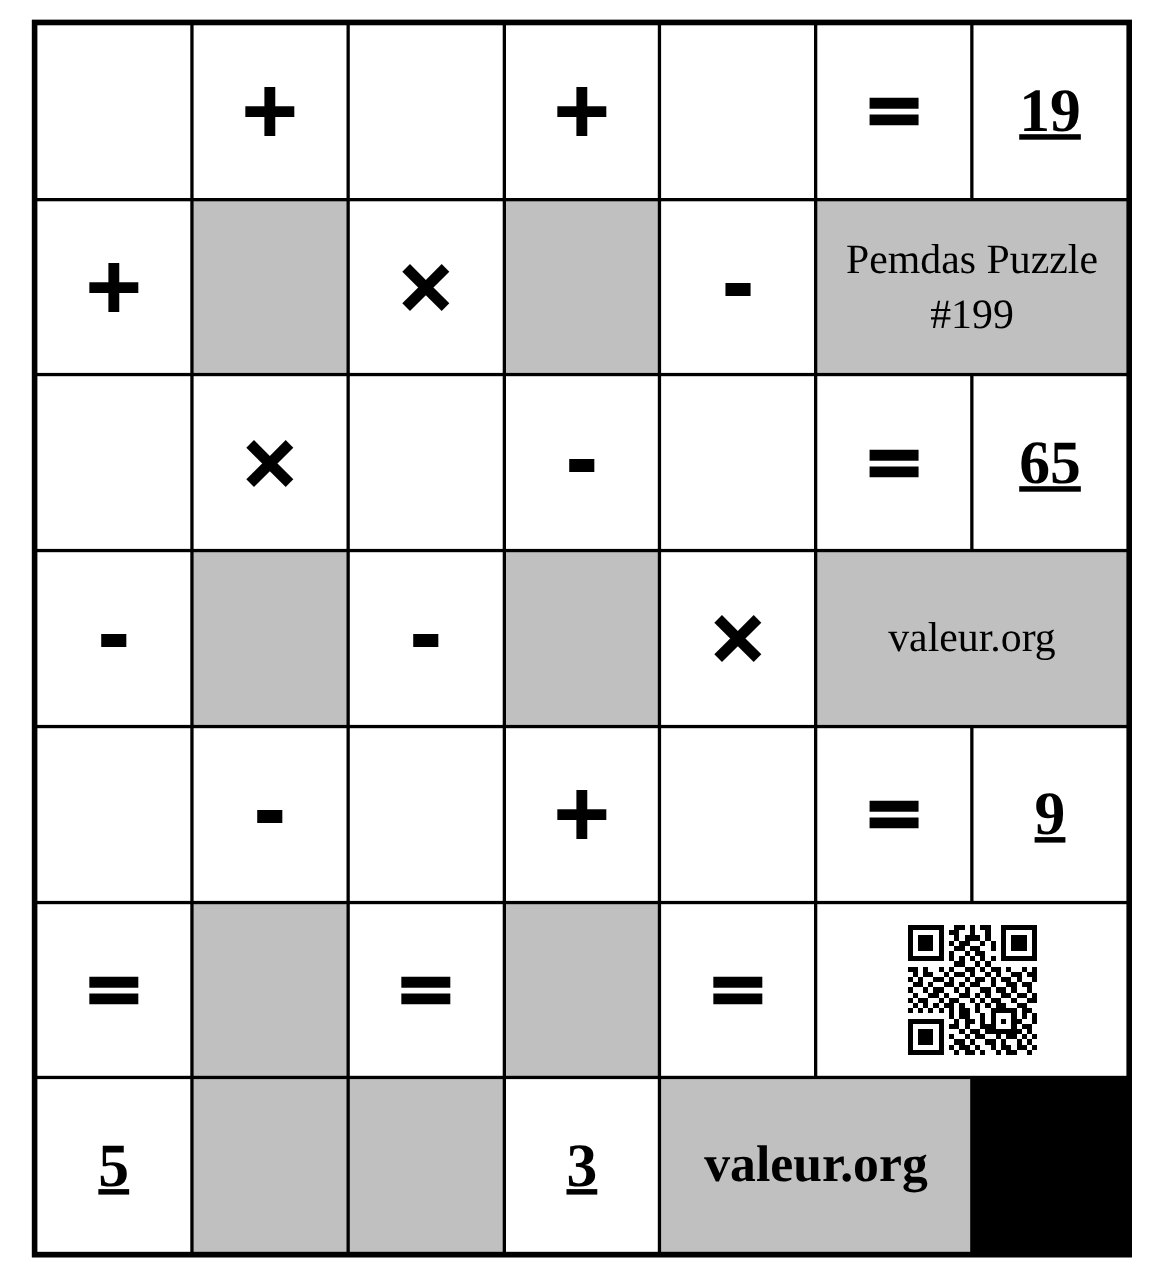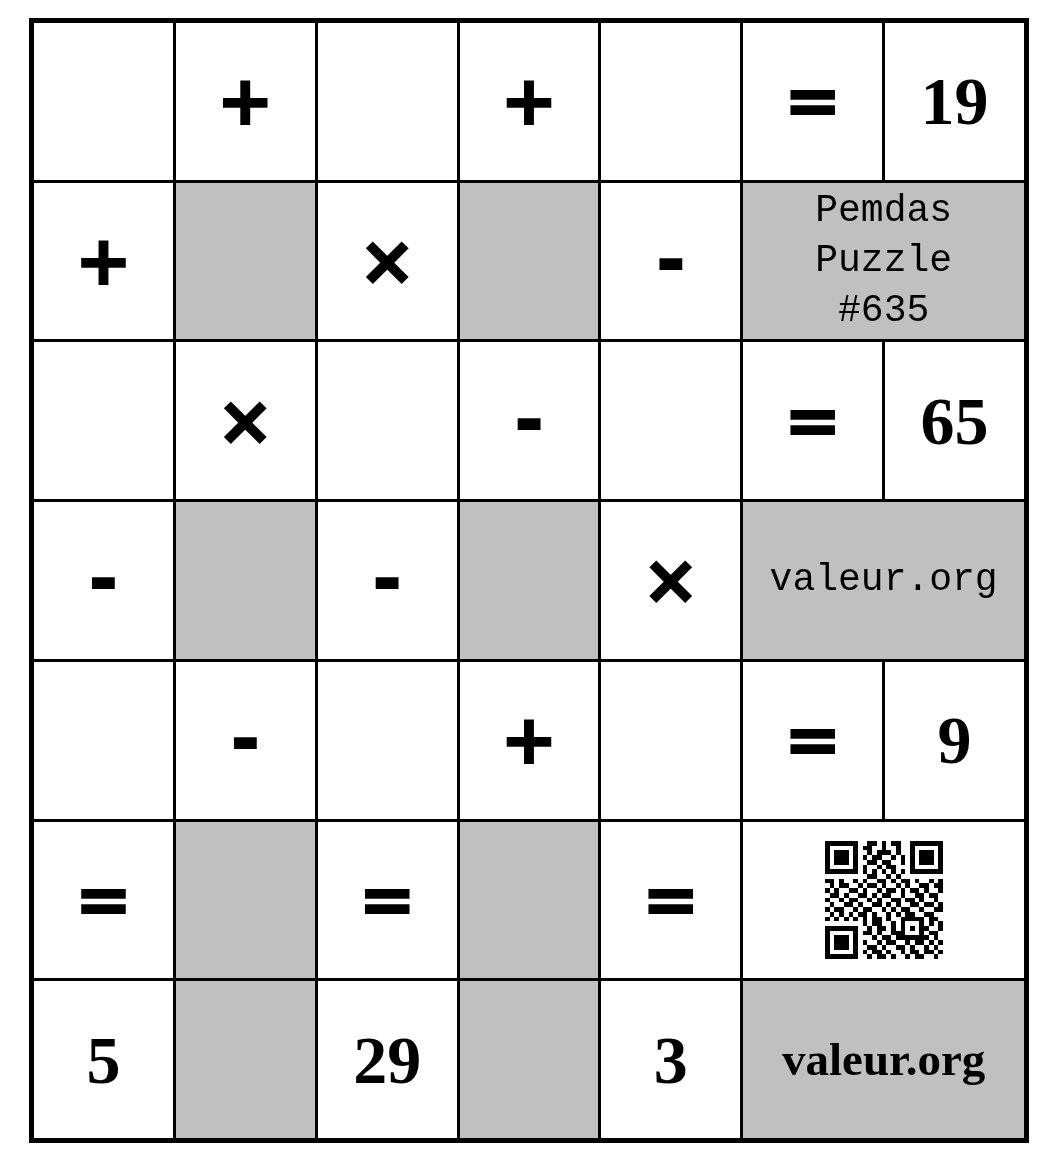--- a/index.html
+++ b/index.html
@@ -20,25 +20,25 @@
     background:#ffffff;display:flex;align-items:center;justify-content:center;
     flex-direction:column;overflow:hidden;
   }
   .cell.gray{background:var(--gray);}
   .cell.span2{grid-column:span 2;}
   .op{
     font-family:"DejaVu Sans","Liberation Sans",sans-serif;font-weight:bold;
     font-size:68px;line-height:1;-webkit-text-stroke:2px var(--ink);
   }
   .num{
-    font-family:"Liberation Serif",serif;font-weight:bold;font-size:68px;line-height:1;
+    font-family:"Liberation Serif",serif;font-weight:bold;font-size:56px;line-height:1;text-decoration:underline;
   }
   .info{
-    font-family:Liberation Mono, monospace;font-weight:normal;font-size:38px;
-    line-height:50px;text-align:center;
+    font-family:Liberation Serif, serif;font-weight:normal;font-size:38px;
+    line-height:50px;
   }
   .info span{display:block;}
   .brand{
     font-family:"Liberation Serif",serif;font-weight:bold;font-size:47px;line-height:1;
   }
   .qr{width:118px;height:118px;display:block;}
 </style>
 </head>
 <body>
 
@@ -72,21 +72,21 @@
   <div class="cell gray"></div>
   <div class="cell">
       <span class="op">×</span>
     </div>
   <div class="cell gray"></div>
   <div class="cell">
       <span class="op">-</span>
     </div>
   <div class="cell gray span2 info">
     <span>Pemdas Puzzle</span>
-    <span>#635</span>
+    <span>#199</span>
   </div>
 
   <div class="cell">
       <span class="num"></span>
     </div>
   <div class="cell">
       <span class="op">×</span>
     </div>
   <div class="cell">
       <span class="num"></span>
@@ -479,23 +479,20 @@
         <rect x="19" y="24" width="1" height="1"></rect>
         <rect x="20" y="24" width="1" height="1"></rect>
         <rect x="23" y="24" width="1" height="1"></rect>
       </svg>
   </div>
 
   <div class="cell">
       <span class="num">5</span>
     </div>
   <div class="cell gray"></div>
-  <div class="cell">
-      <span class="num">29</span>
-    </div>
   <div class="cell gray"></div>
   <div class="cell">
       <span class="num">3</span>
     </div>
   <div class="cell gray span2">
     <span class="brand">valeur.org</span>
   </div>
 
 </div>
 

